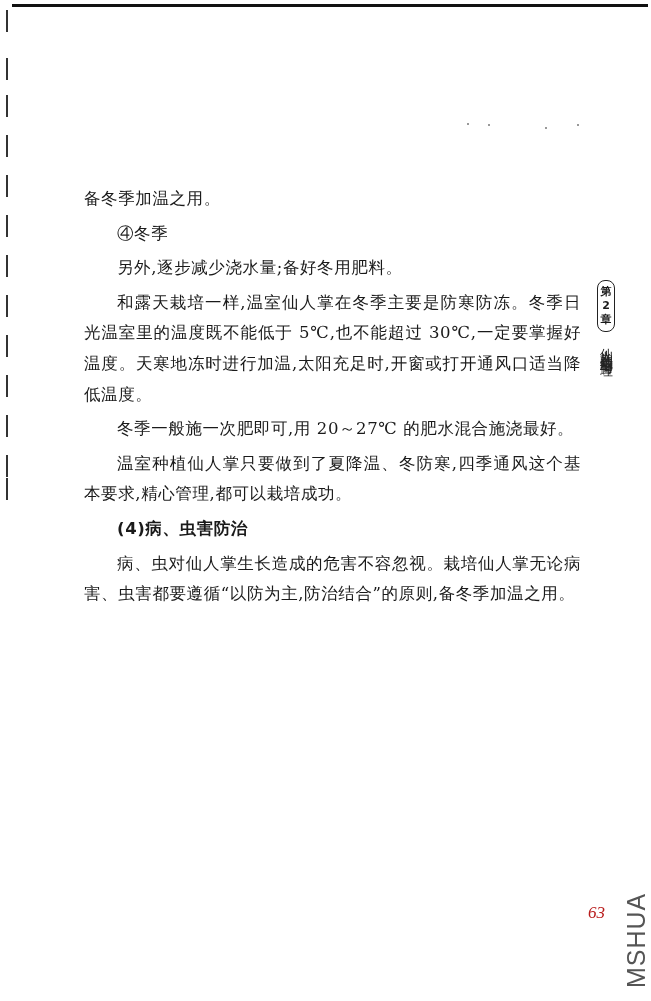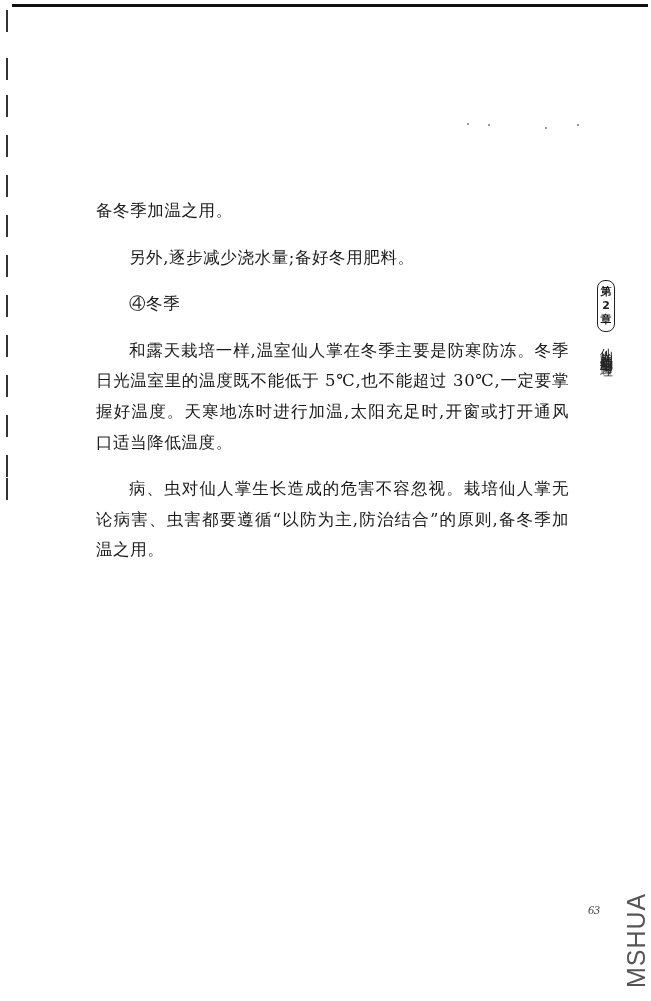--- a/index.html
+++ b/index.html
@@ -38,21 +38,21 @@
     .body-text {
       position: absolute;
       left: 80px;
       top: 180px;
       width: 505px;
       font-size: 16.5px;
       line-height: 30.6px;
       letter-spacing: 0.6px;
     }
     .body-text p {
-      margin: 16px;
+      margin: 4px;
       text-align: justify;
     }
     .body-text p.indent {
       text-indent: 2em;
     }
     .body-text p.heading {
       font-weight: bold;
       font-family: "DejaVu Sans", "Liberation Sans", sans-serif;
     }
     .chapter-tab {
@@ -84,22 +84,22 @@
       font-size: 13px;
       letter-spacing: 2px;
       color: #222;
     }
     .page-number {
       position: absolute;
       left: 588px;
       top: 903px;
       font-family: "Liberation Serif", serif;
       font-style: italic;
-      font-size: 12px;
-      color: #404040;
+      font-size: 17px;
+      color: #b91c1c;
     }
     .watermark {
       position: absolute;
       left: 622px;
       top: 988px;
       transform-origin: left top;
       transform: rotate(-90deg);
       font-family: "Liberation Sans", sans-serif;
       font-size: 25px;
       letter-spacing: 1px;
@@ -126,23 +126,26 @@
 <div class="margin-mark" style="top:455px;height:22px"></div>
 <div class="margin-mark" style="top:478px;height:22px"></div>
 
 <div class="speck" style="left:467px;top:123px"></div>
 <div class="speck" style="left:488px;top:124px"></div>
 <div class="speck" style="left:545px;top:127px"></div>
 <div class="speck" style="left:577px;top:124px"></div>
 
 <div class="body-text">
   <p>备冬季加温之用。</p>
+  <p class="indent">④冬季</p>
   <p class="indent">另外,逐步减少浇水量;备好冬用肥料。</p>
-  <p class="indent">④冬季</p>
   <p class="indent">和露天栽培一样,温室仙人掌在冬季主要是防寒防冻。冬季日光温室里的温度既不能低于 5℃,也不能超过 30℃,一定要掌握好温度。天寒地冻时进行加温,太阳充足时,开窗或打开通风口适当降低温度。</p>
+  <p class="indent">冬季一般施一次肥即可,用 20～27℃ 的肥水混合施浇最好。</p>
+  <p class="indent">温室种植仙人掌只要做到了夏降温、冬防寒,四季通风这个基本要求,精心管理,都可以栽培成功。</p>
+  <p class="indent heading">(4)病、虫害防治</p>
   <p class="indent">病、虫对仙人掌生长造成的危害不容忽视。栽培仙人掌无论病害、虫害都要遵循“以防为主,防治结合”的原则,备冬季加温之用。</p>
 </div>
 
 <div class="chapter-tab">
   <div class="chapter-badge">
     <span>第</span>
     <span>2</span>
     <span>章</span>
   </div>
   <div class="chapter-title">仙人掌的栽培与管理</div>

